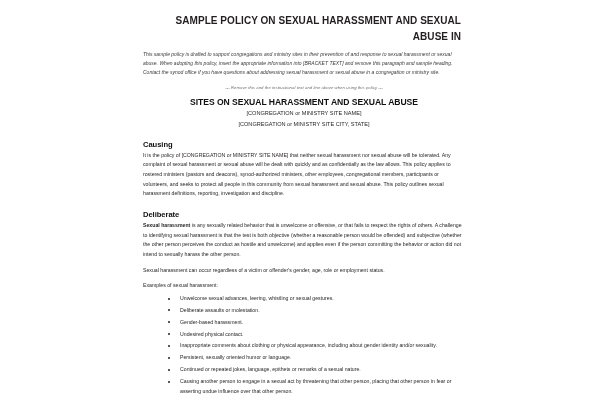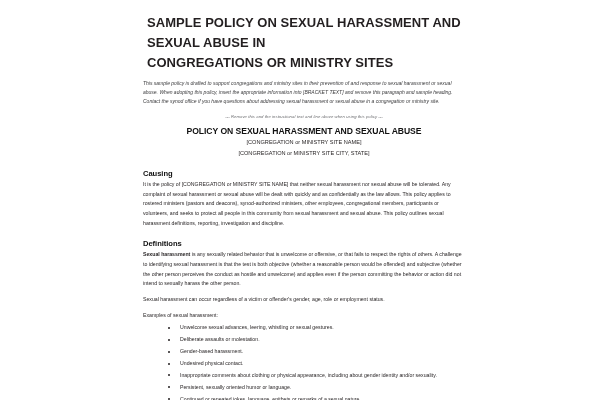--- a/index.html
+++ b/index.html
@@ -18,23 +18,23 @@
   #page {
     position: absolute;
     left: 143px;
     top: 0;
     width: 322px;
     height: 400px;
     background: #ffffff;
   }
 
   .doc-title {
-    font-size: 13px;
+    font-size: 10px;
     font-weight: bold;
-    text-align: left;
+    text-align: right;
     letter-spacing: 0.05px;
     line-height: 1.55;
     margin: 13px 4px 0 4px;
     color: #231f20;
   }
 
   .instructions {
     font-style: italic;
     font-size: 5.0px;
     line-height: 1.78;
@@ -113,35 +113,34 @@
     border-radius: 50%;
   }
 </style>
 </head>
 <body>
 
 <div id="page">
 
   <div class="doc-title">
     <div>SAMPLE POLICY ON SEXUAL HARASSMENT AND SEXUAL ABUSE IN</div>
-    <div>CONGREGATIONS OR MINISTRY SITES</div>
   </div>
 
   <p class="instructions">This sample policy is drafted to support congregations and ministry sites in their prevention of and response to sexual harassment or sexual abuse. When adopting this policy, insert the appropriate information into [BRACKET TEXT] and remove this paragraph and sample heading. Contact the synod office if you have questions about addressing sexual harassment or sexual abuse in a congregation or ministry site.</p>
 
   <div class="remove-note">--- Remove this and the instructional text and line above when using this policy ---</div>
 
-  <div class="policy-title">POLICY ON SEXUAL HARASSMENT AND SEXUAL ABUSE</div>
+  <div class="policy-title">SITES ON SEXUAL HARASSMENT AND SEXUAL ABUSE</div>
   <div class="policy-sub">[CONGREGATION or MINISTRY SITE NAME]</div>
   <div class="policy-sub">[CONGREGATION or MINISTRY SITE CITY, STATE]</div>
 
   <div class="section-head">Causing</div>
   <p class="body">It is the policy of [CONGREGATION or MINISTRY SITE NAME] that neither sexual harassment nor sexual abuse will be tolerated. Any complaint of sexual harassment or sexual abuse will be dealt with quickly and as confidentially as the law allows. This policy applies to rostered ministers (pastors and deacons), synod-authorized ministers, other employees, congregational members, participants or volunteers, and seeks to protect all people in this community from sexual harassment and sexual abuse. This policy outlines sexual harassment definitions, reporting, investigation and discipline.</p>
 
-  <div class="section-head definitions">Definitions</div>
+  <div class="section-head definitions">Deliberate</div>
 
   <p class="body"><span class="lead">Sexual harassment</span><span> is any sexually related behavior that is unwelcome or offensive, or that fails to respect the rights of others. A challenge to identifying sexual harassment is that the test is both objective (whether a reasonable person would be offended) and subjective (whether the other person perceives the conduct as hostile and unwelcome) and applies even if the person committing the behavior or action did not intend to sexually harass the other person.</span></p>
 
   <p class="body">Sexual harassment can occur regardless of a victim or offender's gender, age, role or employment status.</p>
 
   <p class="body" style="margin-top:6px;">Examples of sexual harassment:</p>
 
   <ul class="bullets">
     <li>Unwelcome sexual advances, leering, whistling or sexual gestures.</li>
     <li>Deliberate assaults or molestation.</li>

